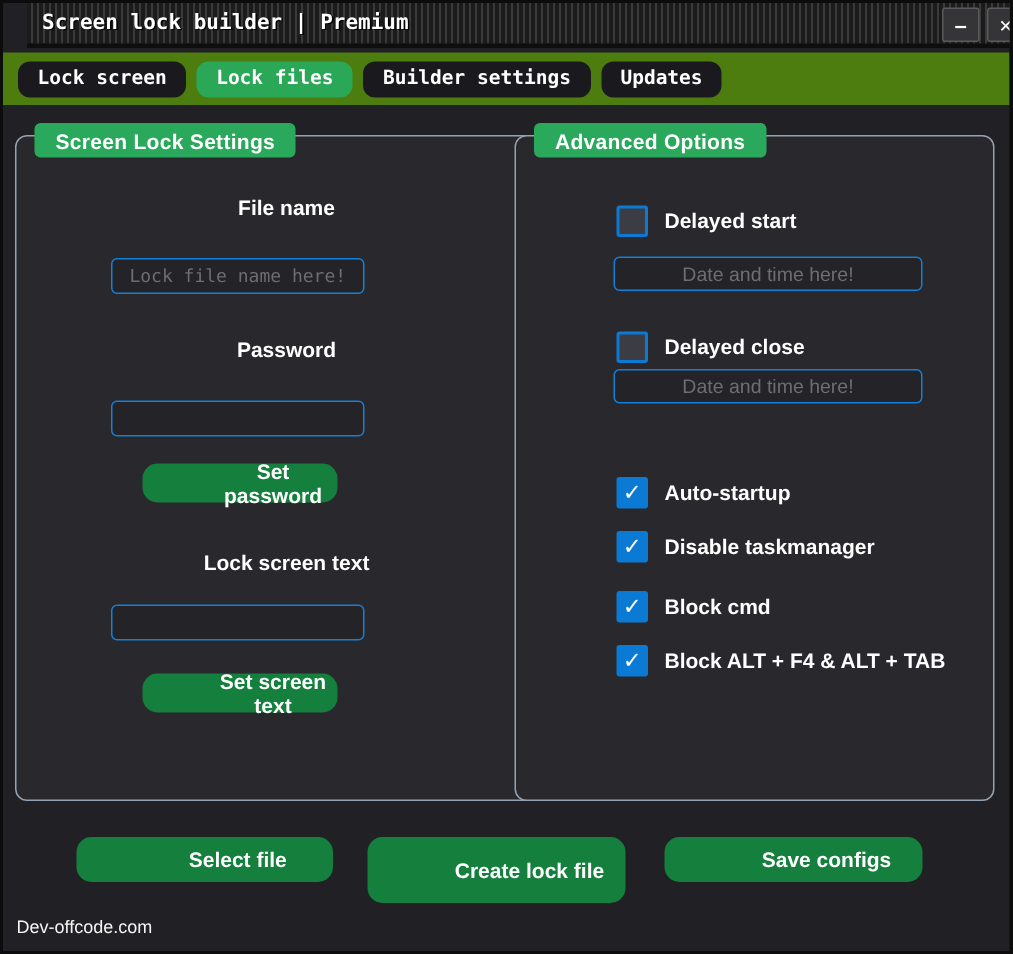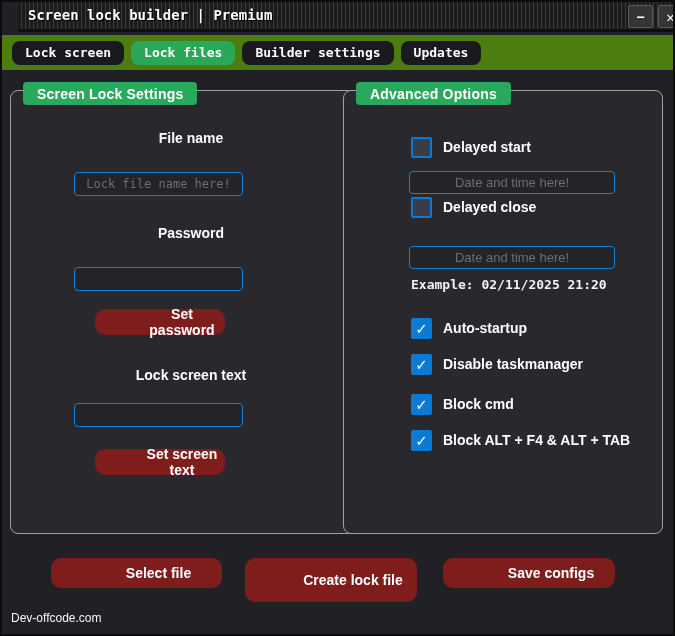--- a/index.html
+++ b/index.html
@@ -74,21 +74,21 @@
   .text-input {
     position:absolute; background:#242428; border:1px solid #1580d6;
     border-radius:4px; color:#ec4899; text-align:center;
     outline:none; font-size:12px;
   }
   .mono-input { font-family:"DejaVu Sans Mono","Liberation Mono",monospace; }
   .sans-input { font-family:"Liberation Sans","DejaVu Sans",sans-serif; font-size:13px; }
   .text-input::placeholder { color:#6d6d72; opacity:1; }
 
   .green-btn {
-    position:absolute; background:#7f1d1d; border:none; border-radius:10px;
+    position:absolute; background:#15803d; border:none; border-radius:10px;
     color:#ffffff; font-weight:bold; font-size:14px; cursor:pointer;
     font-family:"Liberation Sans","DejaVu Sans",sans-serif;
     display:flex; align-items:center; justify-content:center;padding-left:44px;
   }
 
   
   .check-row { position:absolute; left:67px; display:flex; align-items:flex-start; gap:11px; cursor:pointer; }
   .checkbox {
     width:21px; height:21px; flex:0 0 21px;
     background:#3c3c44; border:2px solid #0a7ad4; border-radius:2px;
@@ -155,29 +155,28 @@
     <div class="panel-badge badge-right">Advanced Options</div>
 
     <div class="check-row" style="top:46px;">
       <div class="checkbox">
         
       </div>
       <div class="check-label">Delayed start</div>
     </div>
     <input class="text-input sans-input" style="left: 65px; top: 80px; width: 206px; height: 23px;" placeholder="Date and time here!">
 
-    <div class="check-row" style="top:106px;">
+    <div class="check-row" style="top:130px;">
       <div class="checkbox">
         
       </div>
       <div class="check-label">Delayed close</div>
     </div>
     <input class="text-input sans-input" style="left: 65px; top: 155px; width: 206px; height: 23px;" placeholder="Date and time here!">
 
-    <div class="example-text" style="top:186px;">Example: 02/11/2025 21:20</div>
 
     <div class="check-row" style="top:227px;">
       <div class="checkbox checked">
         <span class="checkmark">✓</span>
       </div>
       <div class="check-label">Auto-startup</div>
     </div>
 
     <div class="check-row" style="top:263px;">
       <div class="checkbox checked">

